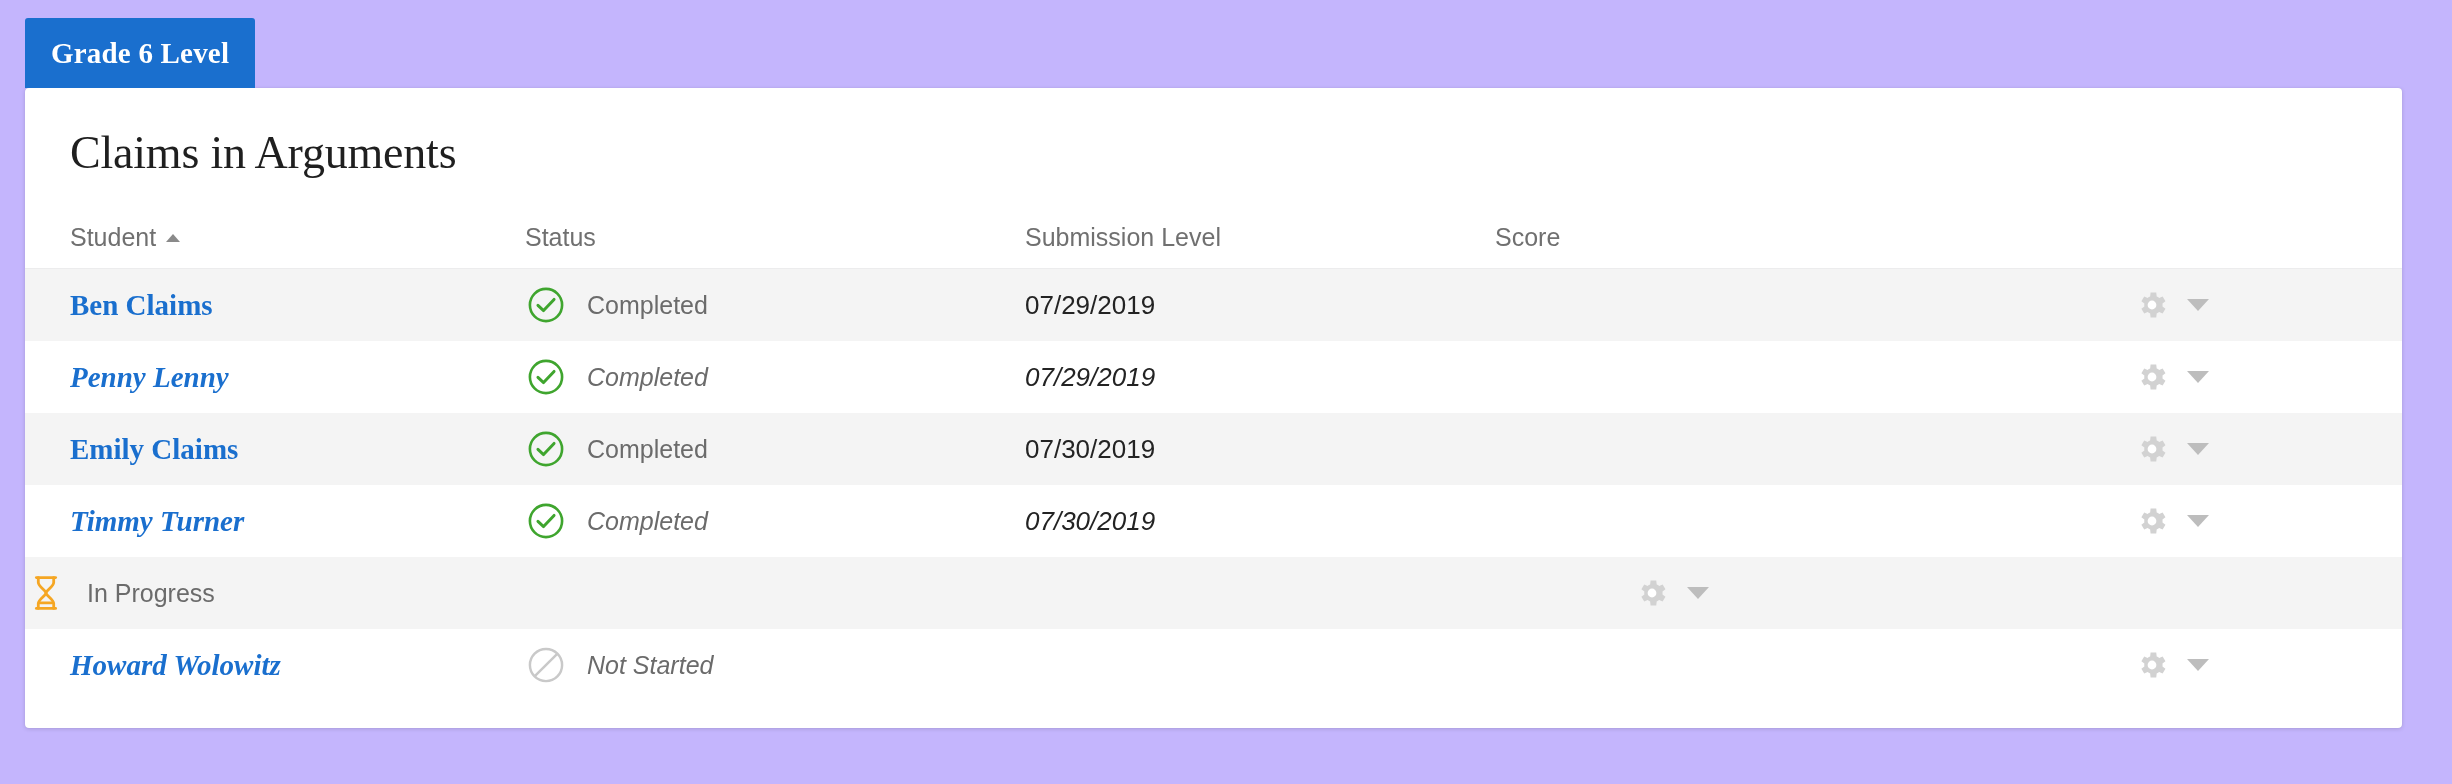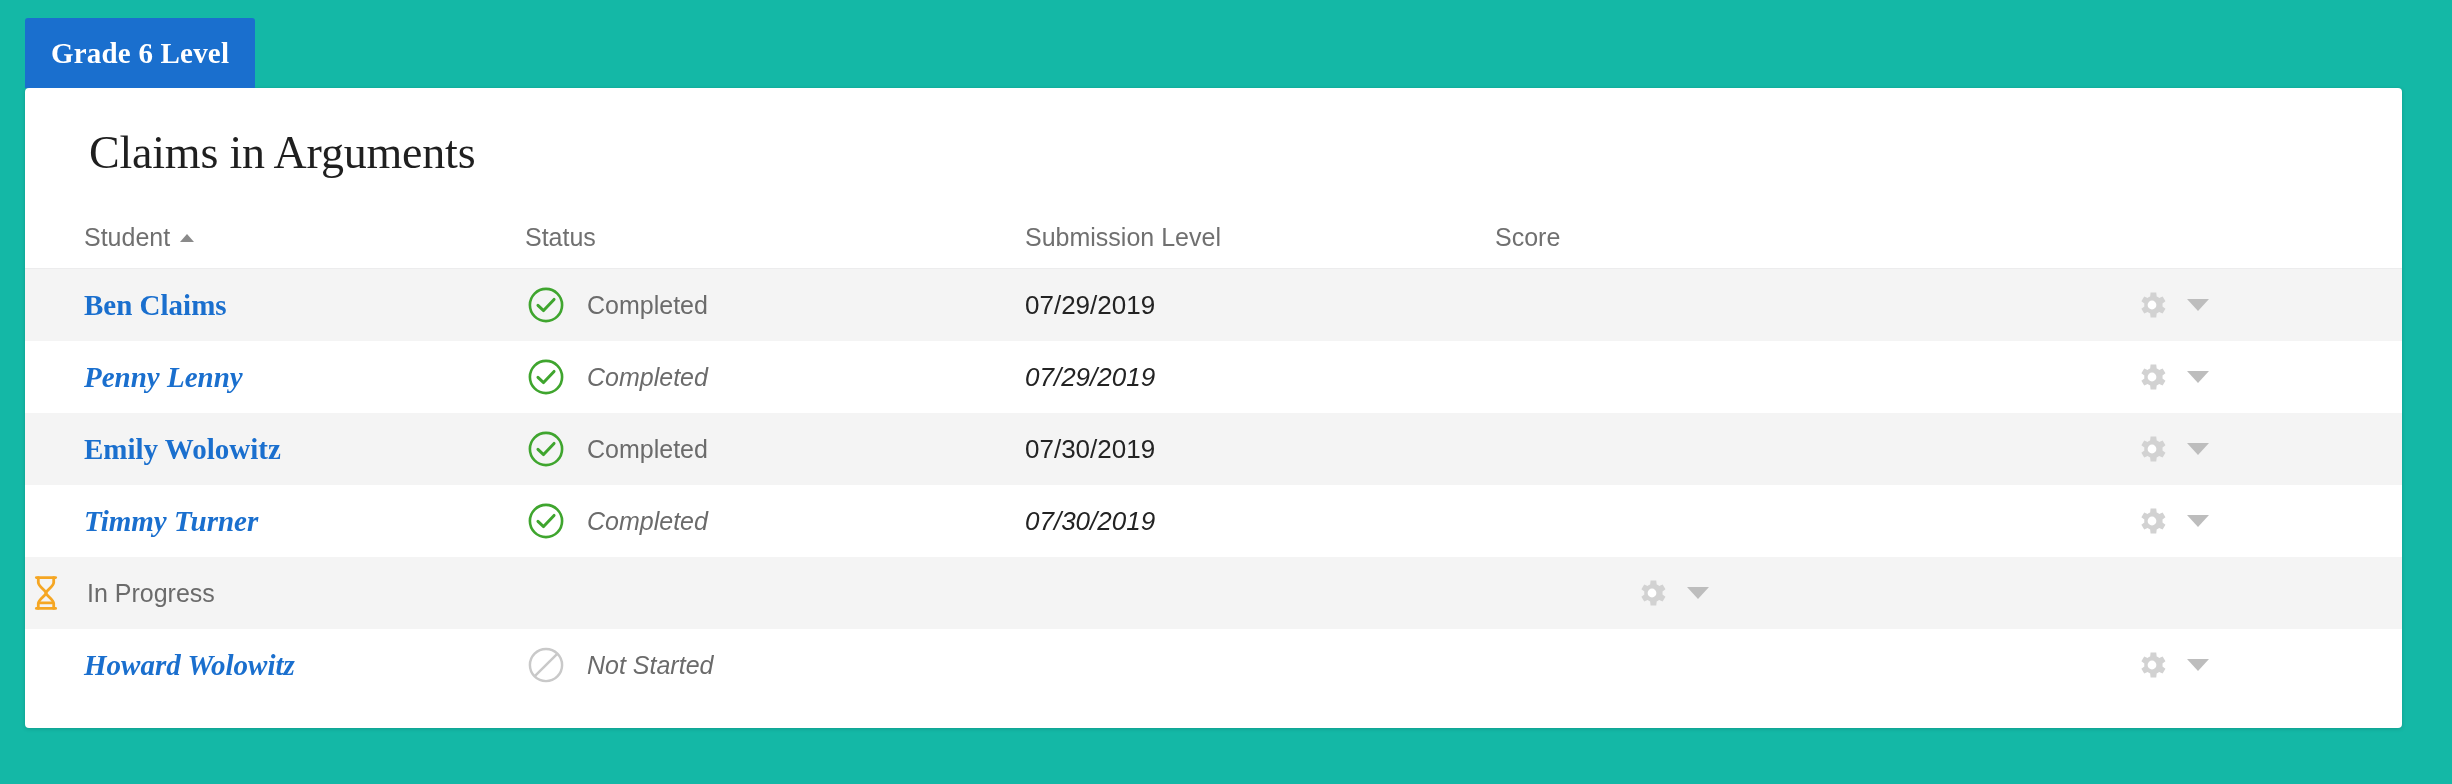--- a/index.html
+++ b/index.html
@@ -12,21 +12,21 @@
     height: 784px;
     font-family: "Liberation Sans", sans-serif;
     -webkit-font-smoothing: antialiased;
     overflow: hidden;
   }
 
   .page {
     position: relative;
     width: 2452px;
     height: 784px;
-    background: #14b8a6;
+    background: #c4b5fd;
   }
 
   
   .tab-strip {
     position: absolute;
     left: 25px;
     top: 18px;
     height: 70px;
     display: flex;
     align-items: stretch;
@@ -58,21 +58,21 @@
     border-radius: 4px;
     box-shadow: 0 1px 4px rgba(0,0,0,0.14), 0 0 1px rgba(0,0,0,0.10);
     overflow: hidden;
   }
 
   .card-title {
     font-family: "Liberation Serif", serif;
     font-size: 46px;
     font-weight: 400;
     color: #1f1f1f;
-    padding: 38px 0 0 64px;
+    padding: 38px 0 0 45px;
     letter-spacing: -0.2px;
   }
 
   
   .table {
     margin-top: 28px;
     width: 100%;
   }
   .row {
     display: flex;
@@ -80,21 +80,21 @@
     height: 72px;
     box-sizing: border-box;
   }
   .head-row {
     height: 62px;
     border-bottom: 1px solid #ececed;
   }
   .row.alt { background: #f4f4f4; }
   .row.plain { background: #ffffff; font-style: italic; }
 
-  .c-student { width: 500px; padding-left: 59px; box-sizing: border-box; }
+  .c-student { width: 500px; padding-left: 45px; box-sizing: border-box; }
   .c-status  { width: 500px; display: flex; align-items: center; }
   .c-date    { width: 470px; }
   .c-score   { width: 560px; }
   .c-actions { flex: 1 1 auto; display: flex; align-items: center; padding-left: 80px; }
 
   .th {
     font-family: "Liberation Sans", sans-serif;
     font-size: 25px;
     color: #707070;
     display: flex;
@@ -248,21 +248,21 @@
               <path fill="#d2d2d2" d="M19.4 13a7.6 7.6 0 0 0 0-2l2.1-1.6-2-3.4-2.4 1a7.6 7.6 0 0 0-1.8-1L15 3.2h-4l-.3 2.8a7.6 7.6 0 0 0-1.8 1l-2.4-1-2 3.4L6.6 11a7.6 7.6 0 0 0 0 2l-2.1 1.6 2 3.4 2.4-1a7.6 7.6 0 0 0 1.8 1l.3 2.8h4l.3-2.8a7.6 7.6 0 0 0 1.8-1l2.4 1 2-3.4L19.4 13z"></path>
               <circle cx="12" cy="12" r="3.1" fill="#ffffff"></circle>
             </svg>
             <span class="menu-caret"></span>
           </div>
         </div>
       </div>
 
       <div class="row alt">
         <div class="c-student">
-          <a class="student-link">Emily Wolowitz</a>
+          <a class="student-link">Emily Claims</a>
         </div>
         <div class="c-status">
           <svg class="status-icon" viewBox="0 0 24 24">
             <circle cx="12" cy="12" r="9.2" fill="none" stroke="#3fa52e" stroke-width="1.5"></circle>
             <path d="M7.4 12.2 L10.6 15.2 L16.6 8.8" fill="none" stroke="#3fa52e" stroke-width="1.7" stroke-linecap="round" stroke-linejoin="round"></path>
           </svg>
           <span class="status-label">Completed</span>
         </div>
         <div class="c-date">
           <span class="date-text">07/30/2019</span>

